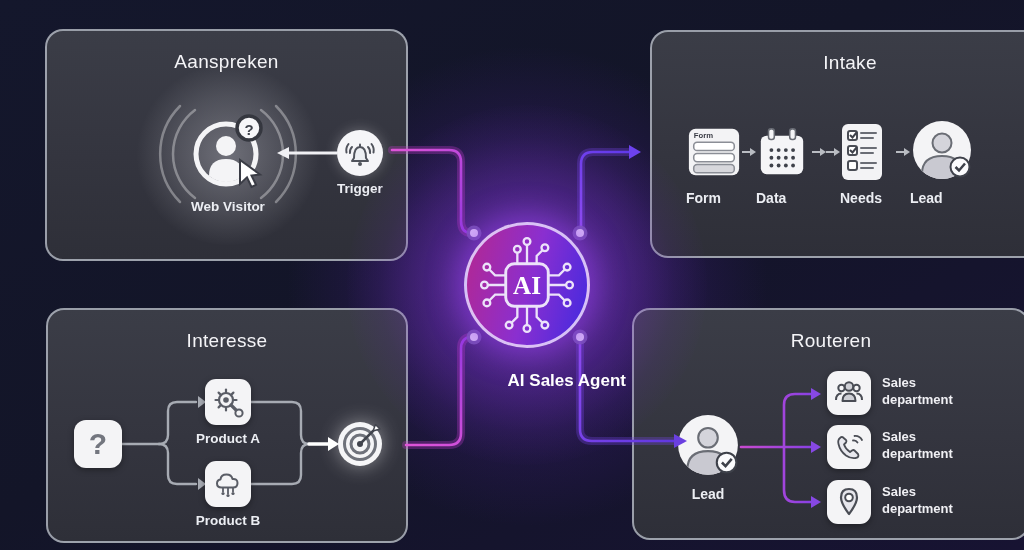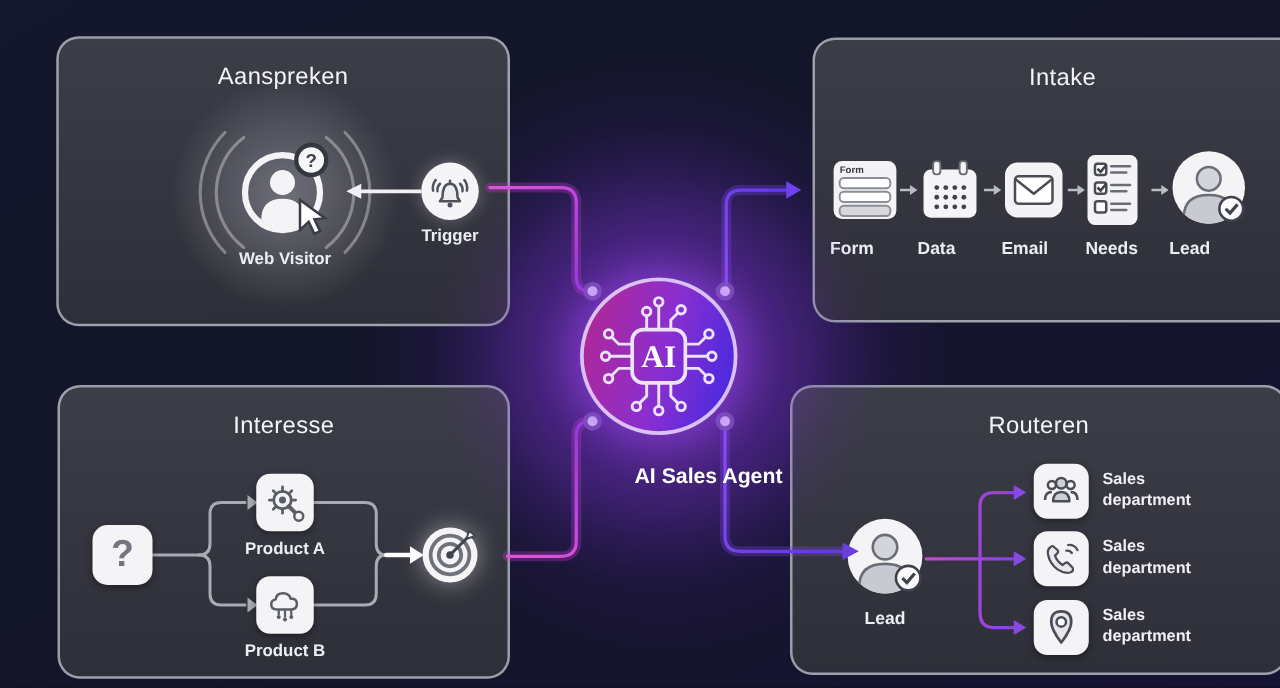--- a/index.html
+++ b/index.html
@@ -162,30 +162,20 @@
         <div class="step-label">Data</div>
       </div>
 
       <div class="step-arrow">
         <svg width="14" height="12" viewBox="0 0 14 12">
             <line x1="0" y1="6" x2="9" y2="6" stroke="#b9bcc2" stroke-width="2"></line>
             <polygon points="14,6 8,2 8,10" fill="#b9bcc2"></polygon>
           </svg>
       </div>
 
-      <div class="step-col">
-        <div class="step-icon">
-          <svg width="52" height="52" viewBox="0 0 52 52">
-            <rect x="3" y="4" width="46" height="44" rx="10" fill="#f3f3f5"></rect>
-            <rect x="11" y="15" width="30" height="22" rx="3" fill="#ffffff" stroke="#4a4d55" stroke-width="2"></rect>
-            <path d="M11 17 L26 29 L41 17" fill="none" stroke="#4a4d55" stroke-width="2" stroke-linejoin="round"></path>
-          </svg>
-        </div>
-        <div class="step-label">Email</div>
-      </div>
 
       <div class="step-arrow">
         <svg width="14" height="12" viewBox="0 0 14 12">
             <line x1="0" y1="6" x2="9" y2="6" stroke="#b9bcc2" stroke-width="2"></line>
             <polygon points="14,6 8,2 8,10" fill="#b9bcc2"></polygon>
           </svg>
       </div>
 
       <div class="step-col">
         <div class="step-icon">

